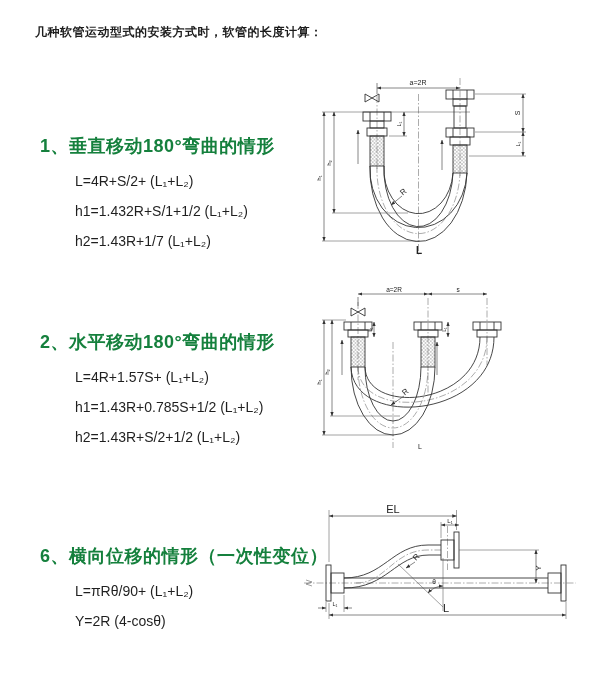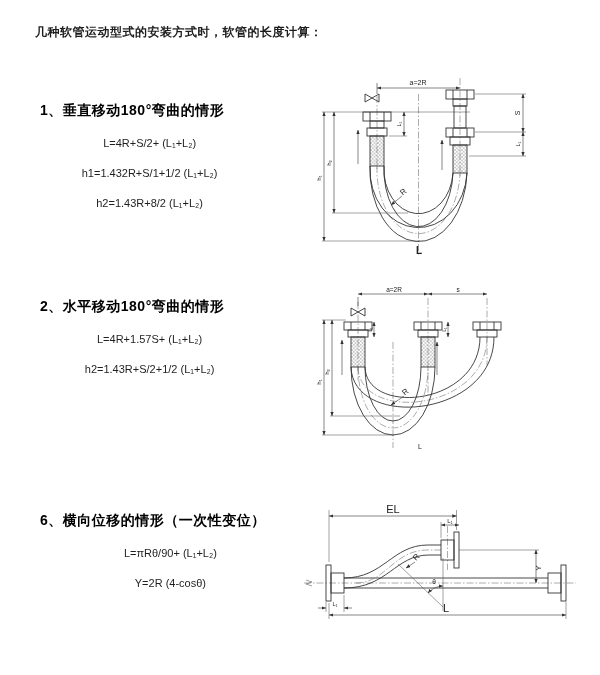--- a/index.html
+++ b/index.html
@@ -6,23 +6,23 @@
   body{
     width:600px;height:675px;position:relative;background:#ffffff;
     font-family:"Liberation Sans","DejaVu Sans",sans-serif;color:#222;
     overflow:hidden;
   }
   .title{
     position:absolute;left:35px;top:24px;font-size:12px;font-weight:bold;
     letter-spacing:0.5px;color:#1d1d1d;white-space:nowrap;
   }
   .section{position:absolute;left:40px;}
-  .sec-heading{font-size:14px;font-weight:bold;color:#000000;letter-spacing:0.5px;white-space:nowrap;}
+  .sec-heading{font-size:18px;font-weight:bold;color:#15803d;letter-spacing:0.5px;white-space:nowrap;margin-top:32px;}
   .formulas{margin-left:35px;margin-top:8px;}
-  .formula{font-size:11px;line-height:30px;color:#1f1f1f;white-space:nowrap;text-align:center;}
+  .formula{font-size:14px;line-height:30px;color:#1f1f1f;white-space:nowrap;}
   #sec1{top:102px;}
   #sec2{top:298px;}
   #sec3{top:512px;}
   .diag{position:absolute;}
   #diag1{left:308px;top:66px;}
   #diag2{left:310px;top:280px;}
   #diag3{left:296px;top:496px;}
   svg text{fill:#222;font-family:"Liberation Sans","DejaVu Sans",sans-serif;}
   .obj{stroke:#333;stroke-width:0.9;fill:none;}
   .objf{stroke:#333;stroke-width:0.9;}
@@ -33,28 +33,29 @@
 </head>
 <body>
 
 <div class="title">几种软管运动型式的安装方式时，软管的长度计算：</div>
 
 <div class="section" id="sec1">
   <div class="sec-heading">1、垂直移动180°弯曲的情形</div>
   <div class="formulas">
     <div class="formula">L=4R+S/2+ (L₁+L₂)</div>
     <div class="formula">h1=1.432R+S/1+1/2 (L₁+L₂)</div>
-    <div class="formula">h2=1.43R+8/2 (L₁+L₂)</div>
+    <div class="formula">h2=1.43R+1/7 (L₁+L₂)</div>
   </div>
 </div>
 
 <div class="section" id="sec2">
   <div class="sec-heading">2、水平移动180°弯曲的情形</div>
   <div class="formulas">
     <div class="formula">L=4R+1.57S+ (L₁+L₂)</div>
+    <div class="formula">h1=1.43R+0.785S+1/2 (L₁+L₂)</div>
     <div class="formula">h2=1.43R+S/2+1/2 (L₁+L₂)</div>
   </div>
 </div>
 
 <div class="section" id="sec3">
   <div class="sec-heading">6、横向位移的情形（一次性变位）</div>
   <div class="formulas">
     <div class="formula">L=πRθ/90+ (L₁+L₂)</div>
     <div class="formula">Y=2R (4-cosθ)</div>
   </div>

